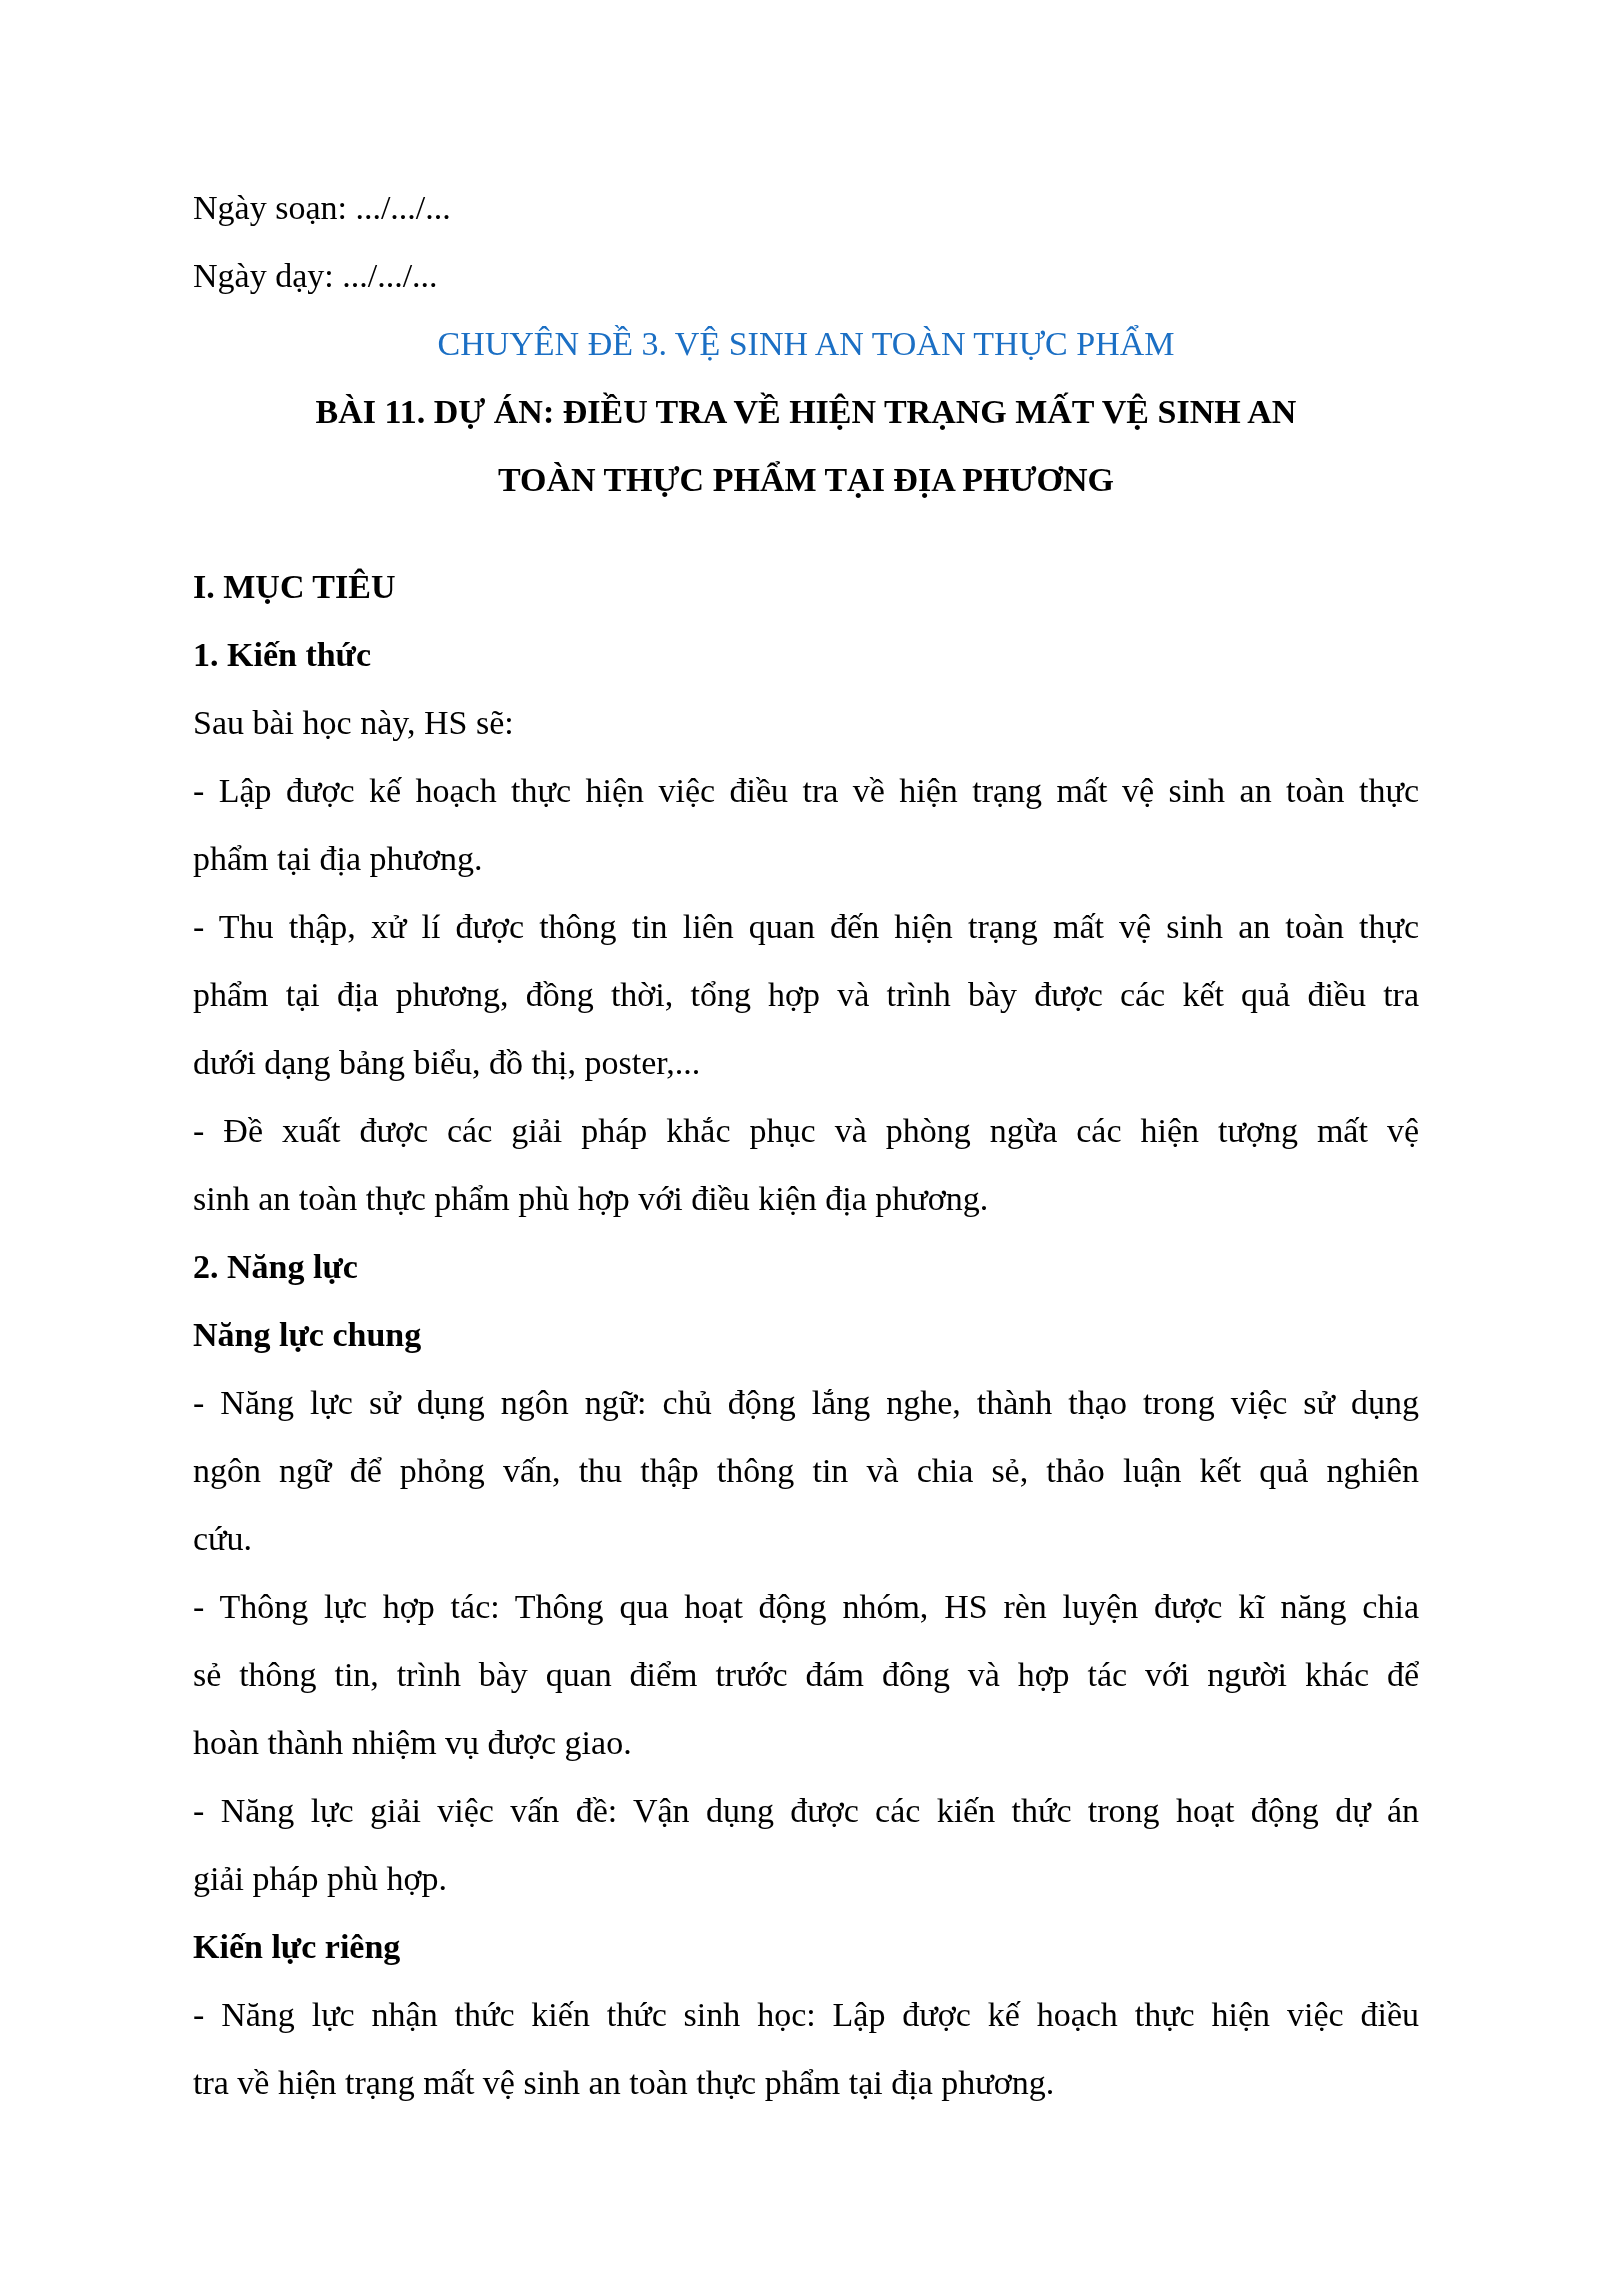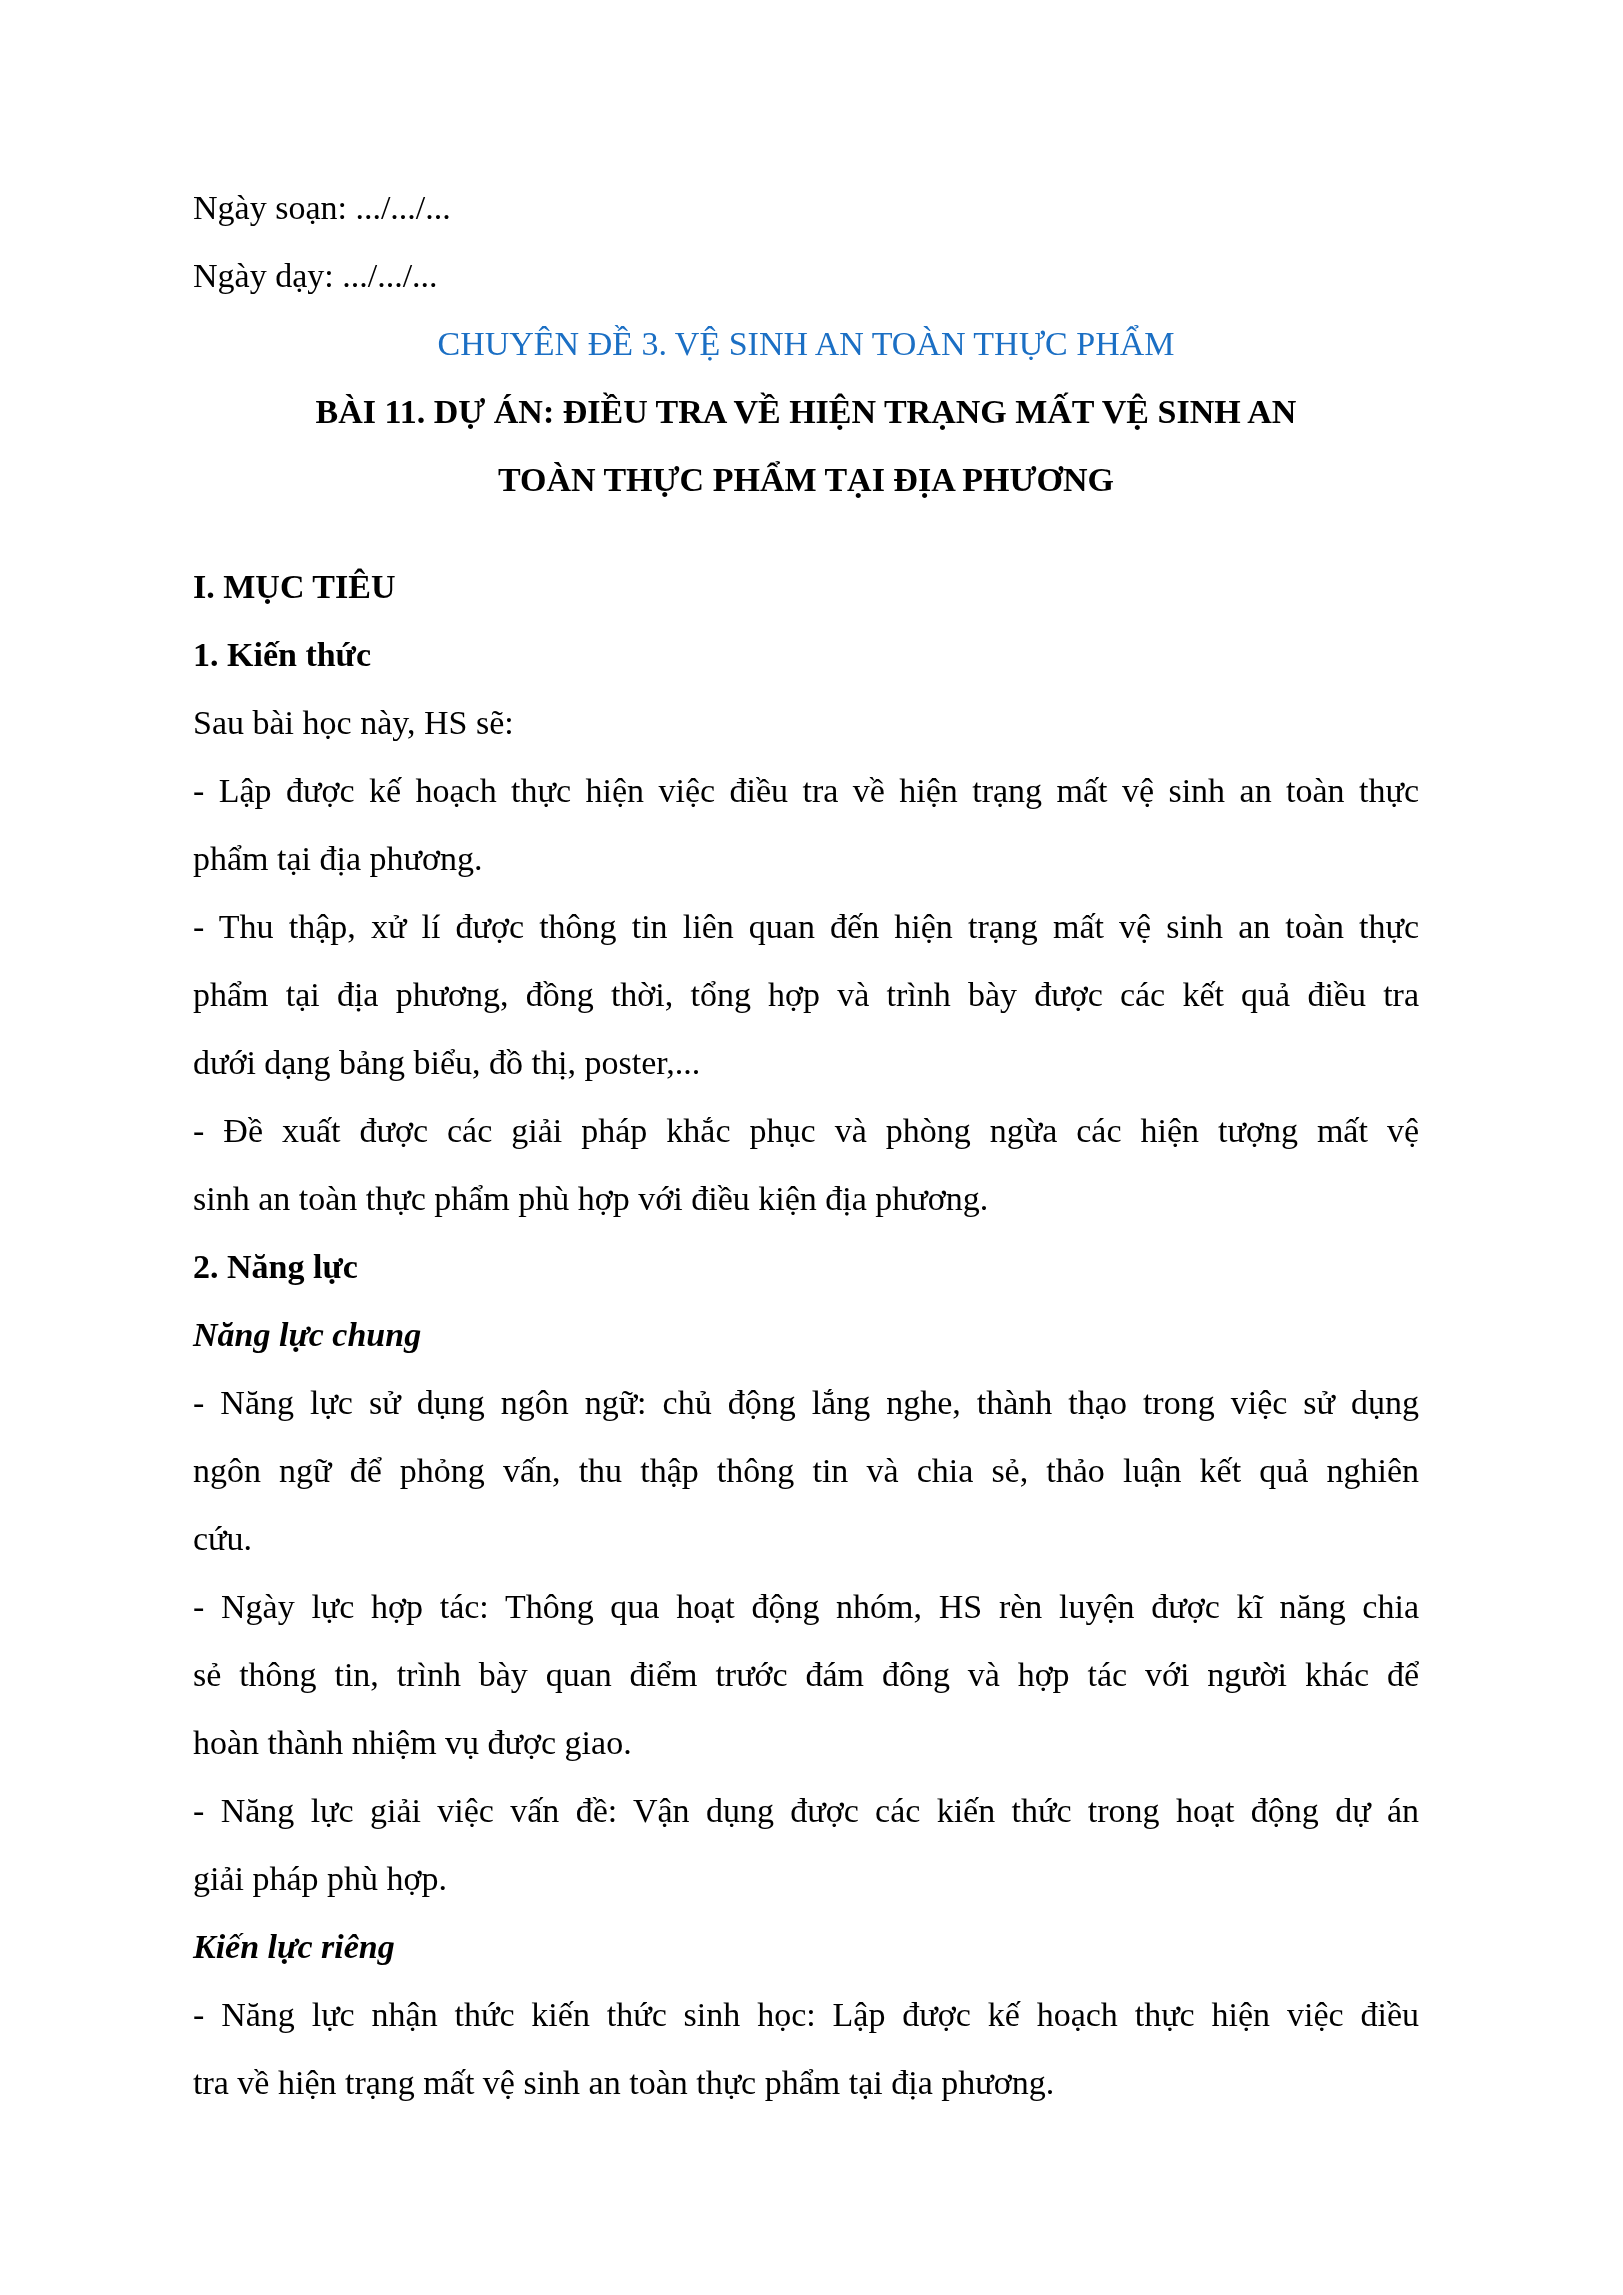--- a/index.html
+++ b/index.html
@@ -26,21 +26,21 @@
   .just {
     text-align: justify;
     text-align-last: justify;
   }
   .center {
     text-align: right;
     text-align-last: center;
   }
   .blue { color: #1b6fc4; }
   .b { font-weight: bold; }
-  .bi { font-weight: bold; font-style: italic; }
+  .bi { font-weight: bold; }
   .i { }
   .spacer { height: 39px; }
 </style>
 </head>
 <body>
 
 <div class="page">
 
   <div>
     <div class="line">Ngày soạn: .../.../...</div>
@@ -74,21 +74,21 @@
     </div>
 
     <div>
       <div class="line b">2. Năng lực</div>
       <div class="line bi">Năng lực chung</div>
 
       <div class="line just"><span>- </span><span class="i">Năng lực sử dụng ngôn ngữ:</span><span> chủ động lắng nghe, thành thạo trong việc sử dụng</span></div>
       <div class="line just">ngôn ngữ để phỏng vấn, thu thập thông tin và chia sẻ, thảo luận kết quả nghiên</div>
       <div class="line">cứu.</div>
 
-      <div class="line just"><span>- </span><span class="i">Ngày lực hợp tác:</span><span> Thông qua hoạt động nhóm, HS rèn luyện được kĩ năng chia</span></div>
+      <div class="line just"><span>- </span><span class="i">Thông lực hợp tác:</span><span> Thông qua hoạt động nhóm, HS rèn luyện được kĩ năng chia</span></div>
       <div class="line just">sẻ thông tin, trình bày quan điểm trước đám đông và hợp tác với người khác để</div>
       <div class="line">hoàn thành nhiệm vụ được giao.</div>
 
       <div class="line just"><span>- </span><span class="i">Năng lực giải việc vấn đề:</span><span> Vận dụng được các kiến thức trong hoạt động dự án</span></div>
       <div class="line">giải pháp phù hợp.</div>
 
       <div class="line bi">Kiến lực riêng</div>
 
       <div class="line just"><span>- </span><span class="i">Năng lực nhận thức kiến thức sinh học:</span><span> Lập được kế hoạch thực hiện việc điều</span></div>
       <div class="line">tra về hiện trạng mất vệ sinh an toàn thực phẩm tại địa phương.</div>

